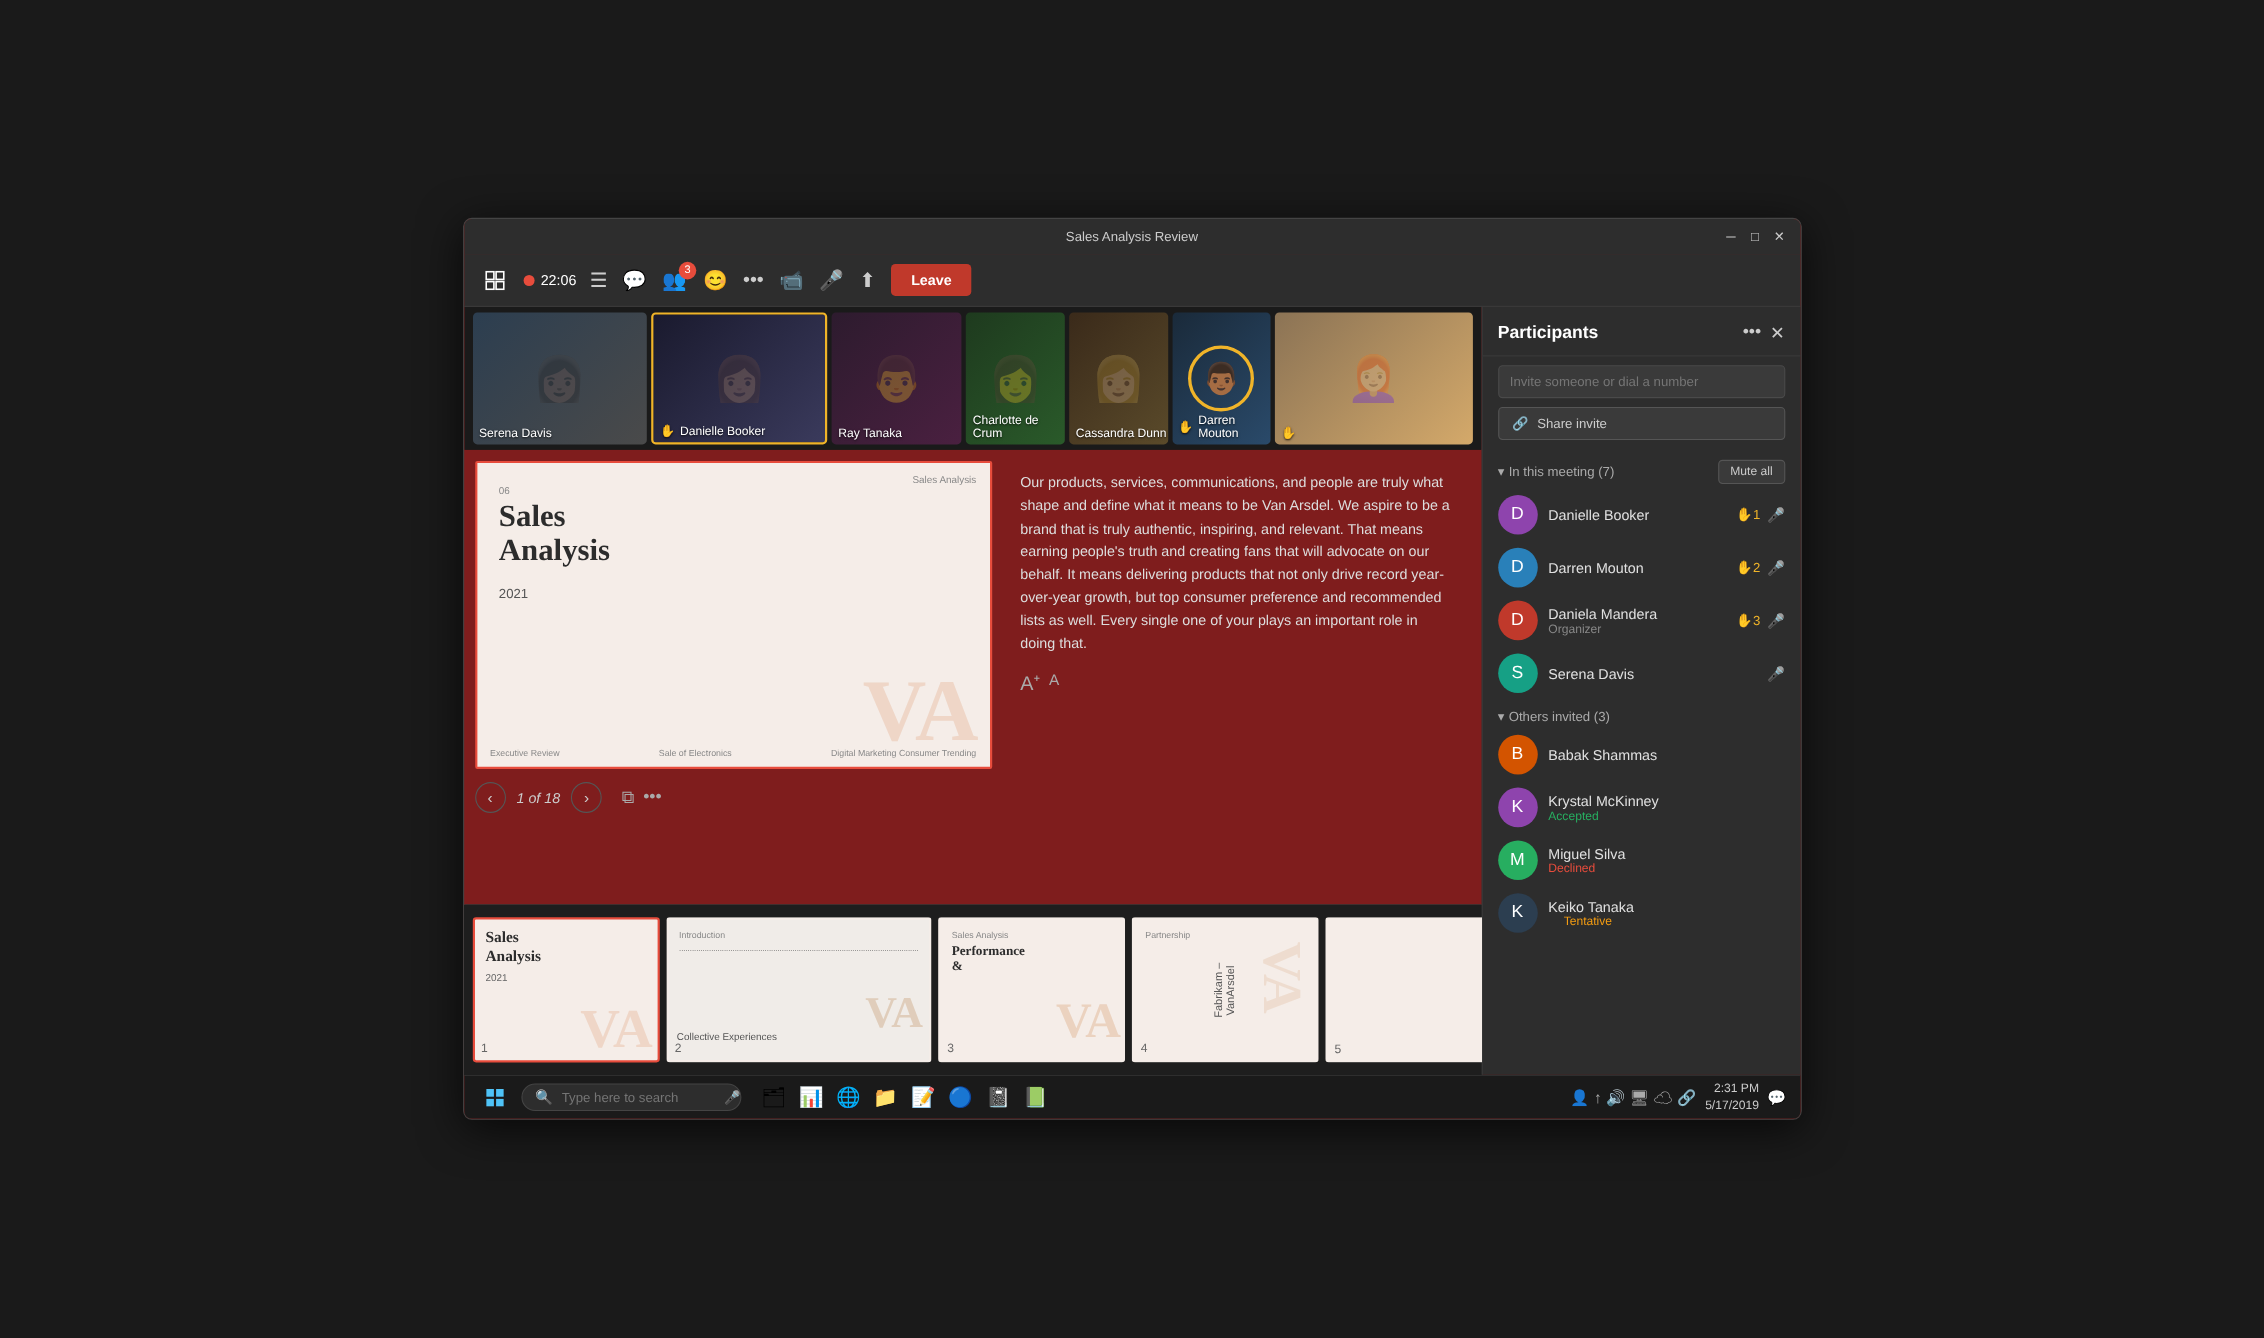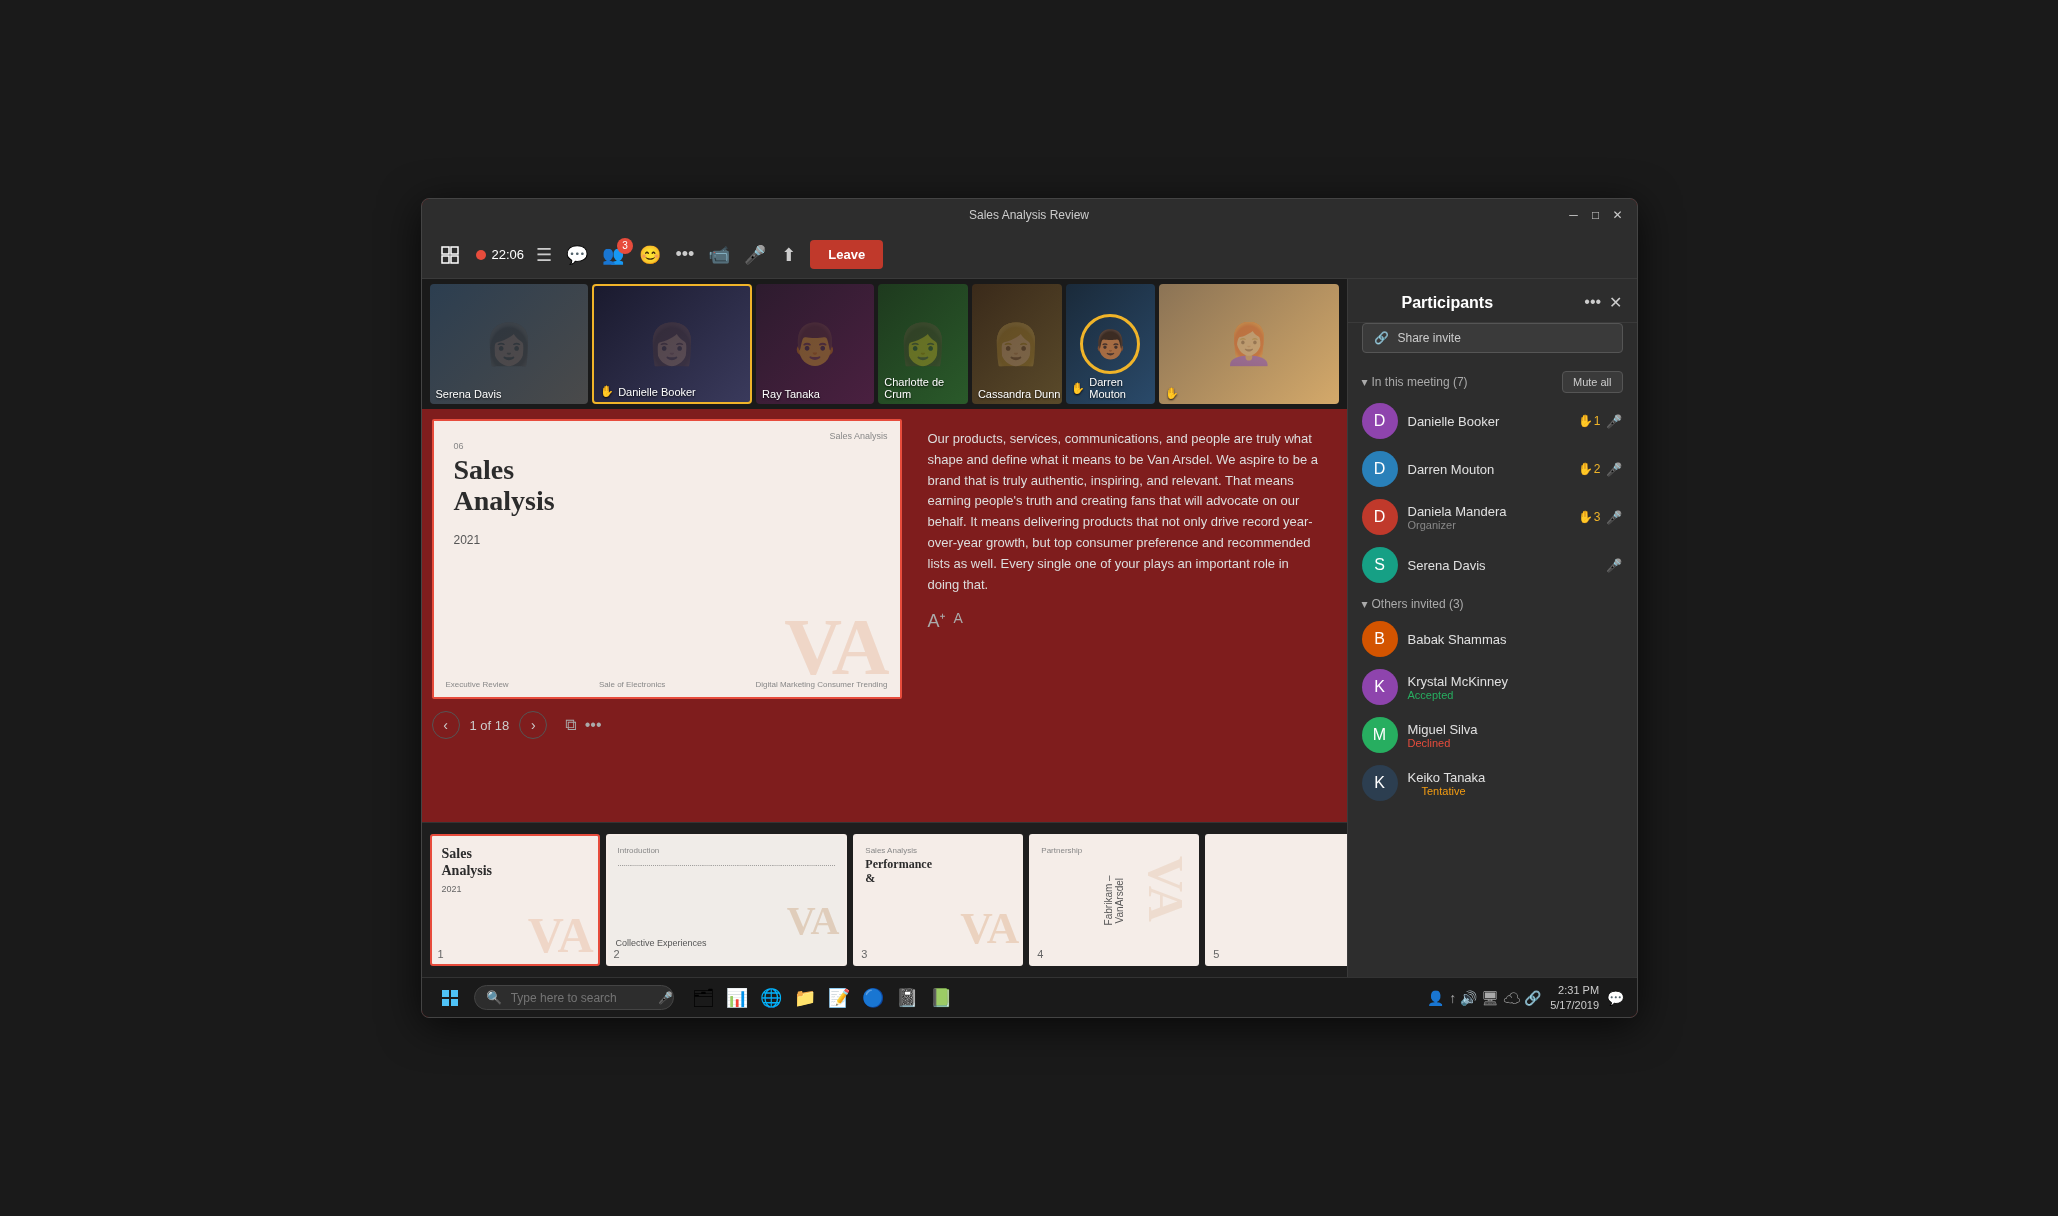--- a/index.html
+++ b/index.html
@@ -287,20 +287,21 @@
       color: #ccc;
       cursor: pointer;
       display: flex;
       align-items: center;
       justify-content: center;
       font-size: 14px;
     }
     .slide-count {
       color: #ccc;
       font-size: 13px;
+      font-style: italic;
     }
     .slide-tools {
       display: flex;
       gap: 8px;
       align-items: center;
       margin-left: 8px;
     }
     .slide-tool-btn {
       color: #aaa;
       font-size: 16px;
@@ -396,21 +397,20 @@
       padding: 14px 14px 10px;
       display: flex;
       align-items: center;
       justify-content: space-between;
       border-bottom: 1px solid #3a3a3a;
     }
     .panel-title {
       color: #fff;
       font-size: 16px;
       font-weight: 600;
-      margin-left: 40px;
     }
     .panel-header-actions {
       display: flex;
       gap: 8px;
       color: #ccc;
       font-size: 16px;
     }
     .panel-search {
       padding: 8px 14px;
     }
@@ -801,20 +801,23 @@
     <div class="right-panel">
 
       <div class="panel-header">
         <span class="panel-title">Participants</span>
         <div class="panel-header-actions">
           <span style="cursor:pointer">•••</span>
           <span style="cursor:pointer">✕</span>
         </div>
       </div>
 
+      <div class="panel-search">
+        <input class="search-input" type="text" placeholder="Invite someone or dial a number" style="">
+      </div>
 
       <button class="share-invite-btn">
         <span>🔗</span>
         <span>Share invite</span>
       </button>
 
       <div class="section-header">
         <span class="section-title">
           <span>▾</span>
           <span>In this meeting (7)</span>

